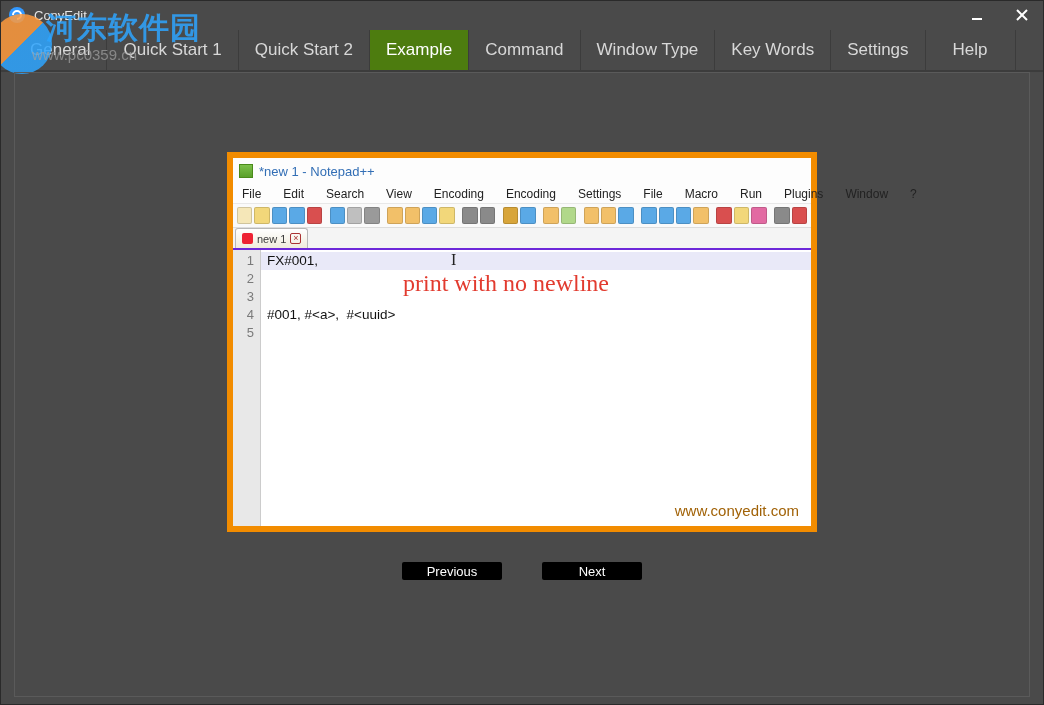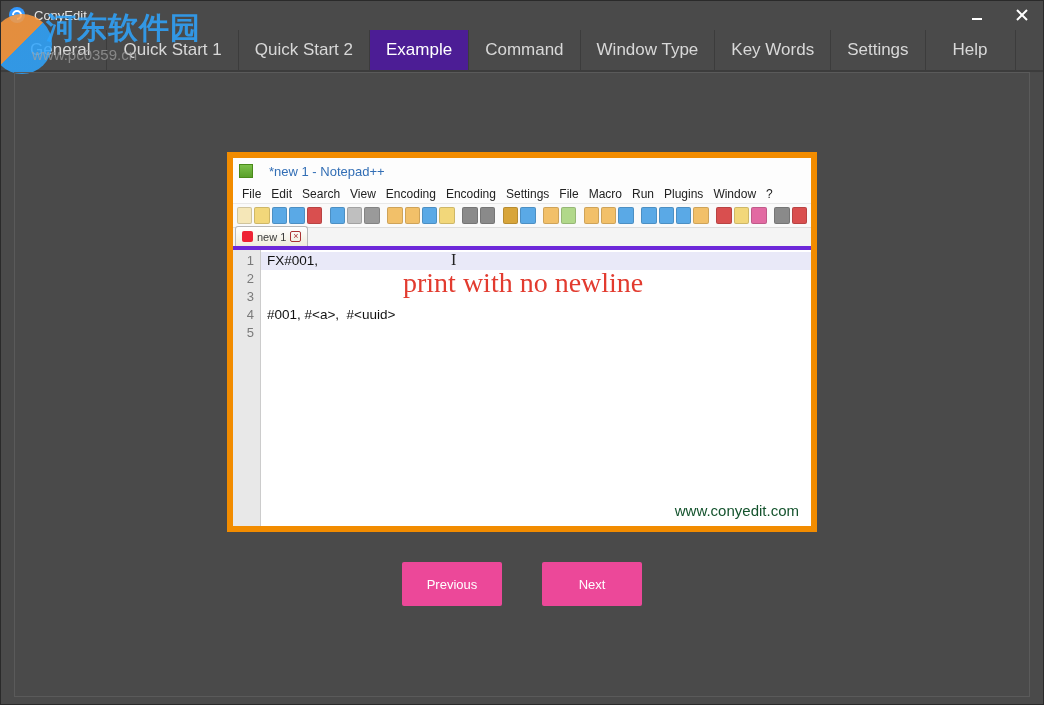--- a/index.html
+++ b/index.html
@@ -8,55 +8,55 @@
 .window { width: 1044px; height: 705px; background: #4a4a4a; display: flex; flex-direction: column; }
 
 .titlebar { height: 30px; background: #4a4a4a; display: flex; align-items: center; color: #e6e6e6; padding-left: 8px; }
 .titlebar .icon { width: 18px; height: 18px; margin-right: 8px; display:flex; align-items:center; justify-content:center; }
 .titlebar .title { font-size: 13px; flex: 1; }
 .winbtns { display: flex; }
 .winbtn { width: 45px; height: 30px; display:flex; align-items:center; justify-content:center; color:#fff; font-size:16px; }
 
 .tabbar { height: 42px; background: #4a4a4a; display: flex; border-bottom: 2px solid #3c3c3c; padding-left: 14px; }
 .tab { min-width: 90px; padding: 0 16px; display:flex; align-items:center; justify-content:center; font-size: 17px; color: #d8d8d8; border-right: 1px solid #3c3c3c; cursor:pointer; }
-.tab.active { background: #4c1d95; color: #fff; }
+.tab.active { background: #4d7c0f; color: #fff; }
 
 .content { flex:1; background:#4a4a4a; display:flex; flex-direction:column; align-items:center; padding-top: 80px; position:relative; }
 
 .watermark { position:absolute; top:-62px; left:-10px; width: 220px; height: 90px; pointer-events:none; }
 .watermark .wm-circle { width:60px; height:60px; border-radius:50%; background:linear-gradient(135deg,#ff9a3c 50%,#2ea5ff 50%); position:absolute; left:2px; top:4px; opacity:0.85; }
 .watermark .wm-text1 { position:absolute; left:56px; top:-2px; font-size:30px; font-weight:bold; color:#2ea5ff; opacity:0.85; letter-spacing:1px; }
 .watermark .wm-text2 { position:absolute; left:42px; top:36px; font-size:15px; color:#a3a3a3; opacity:0.7; }
 
 .example-frame { width: 590px; height: 380px; background:#fff; border: 6px solid #f28c00; display:flex; flex-direction:column; position:relative; }
 
-.npp-title { height:26px; display:flex; align-items:center; padding-left:6px; font-size:13px; color:#326eb5; background:#fdfdfd; gap:16px;}
+.npp-title { height:26px; display:flex; align-items:center; padding-left:6px; font-size:13px; color:#326eb5; background:#fdfdfd; gap:6px;}
 .npp-title .npp-icon { width:14px; height:14px; background:linear-gradient(#7cc04a,#5aa02a); border:1px solid #4a8a1a; display:inline-block;}
-.npp-menu { height:20px; display:flex; align-items:center; padding-left:4px; font-size:12px; color:#222; background:#fdfdfd; gap:0; border-bottom:1px solid #e8e8e8;}
+.npp-menu { height:20px; display:flex; align-items:center; padding-left:4px; font-size:12px; color:#222; background:#fdfdfd; gap:12px; border-bottom:1px solid #e8e8e8;}
 .npp-menu span { padding: 1px 5px; cursor:pointer; }
 
 .npp-toolbar { height:24px; display:flex; align-items:center; padding:0 4px; gap:2px; background:#fafafa; border-bottom:1px solid #ddd;}
 .tb { width:17px; height:17px; border-radius:2px; display:inline-block; cursor:pointer;}
 
-.npp-tabs { height:22px; display:flex; align-items:flex-end; background:#f4f4f4; padding-left:2px; border-bottom:4px solid #6d28d9;}
+.npp-tabs { height:22px; display:flex; align-items:flex-end; background:#f4f4f4; padding-left:2px; border-bottom:2px solid #6d28d9;}
 .npp-tab { height:20px; padding:2px 6px; font-size:11px; background:linear-gradient(#fff,#f0ecdc); border:1px solid #b8b8b8; border-bottom:none; border-radius:3px 3px 0 0; display:flex; align-items:center; gap:4px; color:#3a3a3a;}
 .npp-tab .disk { width:11px; height:11px; background:#e23; border-radius:2px;}
 .npp-tab .closex { width:11px; height:11px; border:1px solid #a33; color:#a33; font-size:9px; line-height:9px; text-align:center; border-radius:2px;}
 
 .npp-editor { flex:1; display:flex; background:#fff; font-family: Consolas, monospace; position:relative;}
 .gutter { width:28px; background:#e8e8e8; border-right:1px solid #ccc; font-size:13px; color:#7a7a7a; text-align:right; padding-right:6px; padding-top:2px; line-height:18px;}
 .code { flex:1; font-size:13.5px; color:#111; padding-top:2px; line-height:18px; padding-left:6px; position:relative;}
 .code .hl { background:#e9e9f8; position:absolute; left:0; right:0; top:2px; height:18px; z-index:0;}
 .code-line { position:relative; z-index:1; white-space:pre;}
 .caret { position:absolute; left:190px; top:1px; font-size:16px; color:#222; font-family: serif;}
-.anno { position:absolute; left:142px; top:24px; font-size:28px; color:#e23b2f; font-family:"Segoe UI",serif;text-align:right;}
-.site { position:absolute; right:12px; bottom:6px; font-size:15px; color:#14532d;margin-left:48px;}
+.anno { position:absolute; left:142px; top:24px; font-size:24px; color:#e23b2f; font-family:"Segoe UI",serif;text-align:right;}
+.site { position:absolute; right:12px; bottom:6px; font-size:15px; color:#a16207;margin-left:48px;}
 
 .navbtns { margin-top:30px; display:flex; gap:40px; }
-.navbtn { width:100px; height:44px; background:#ec4899; color:#fff; font-size:13px; display:flex; align-items:center; justify-content:center; border-radius:2px; cursor:pointer;}
+.navbtn { width:100px; height:18px; background:#000000; color:#fff; font-size:13px; display:flex; align-items:center; justify-content:center; border-radius:2px; cursor:pointer;}
 
 .border-frame { position:absolute; inset:0; border:1px solid #2a2a2a; pointer-events:none;}
 .content-outline { position:absolute; left:14px; right:14px; top:72px; bottom:8px; border:1px solid #5a5a5a; pointer-events:none;}
 </style>
 </head>
 <body>
 
 <div class="window">
   <div class="titlebar">
     <span class="icon">

